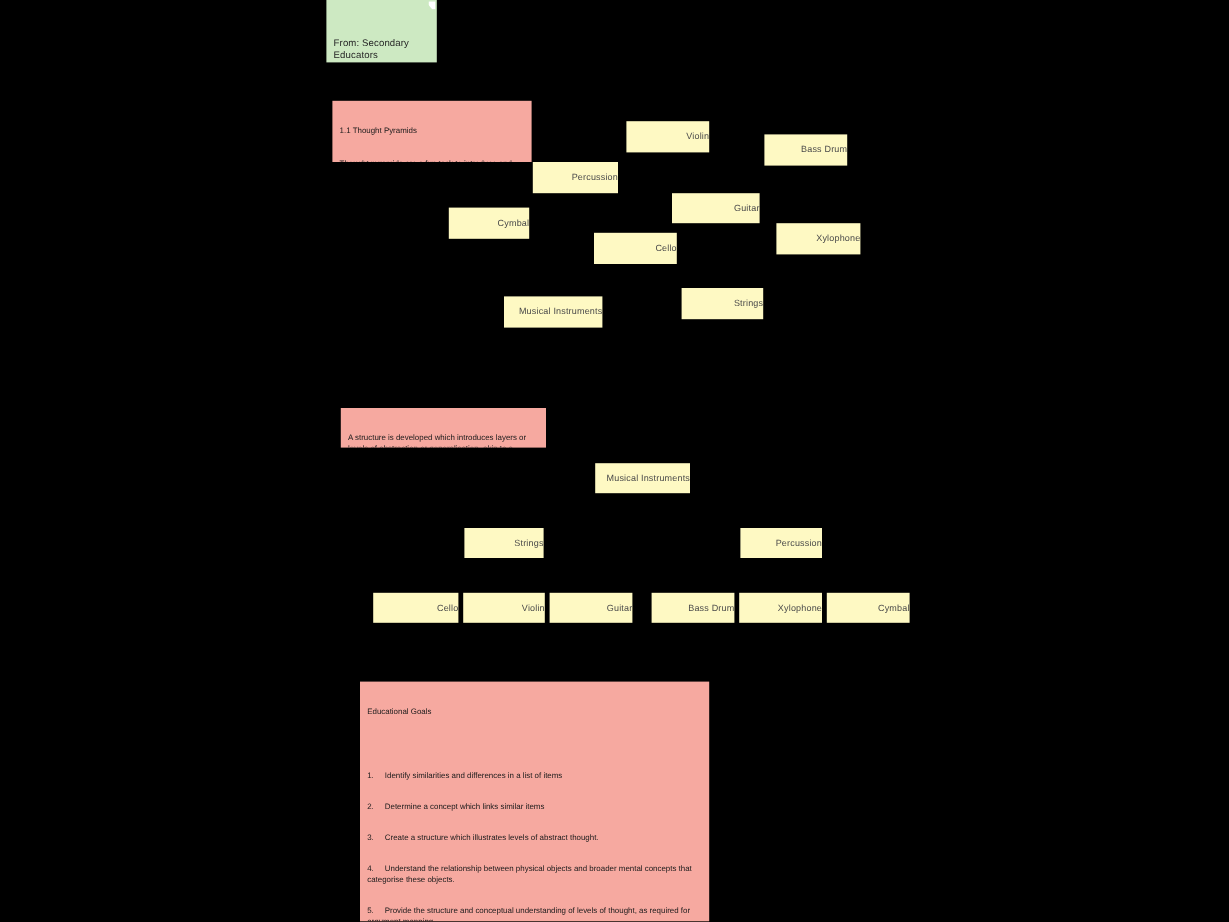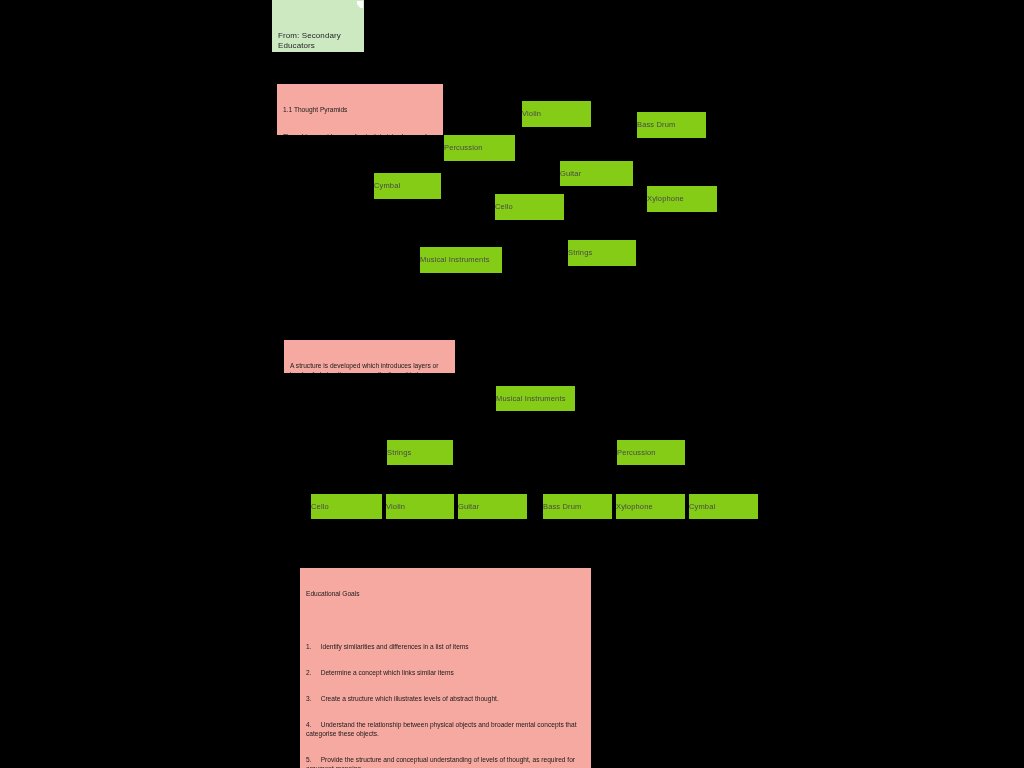--- a/index.html
+++ b/index.html
@@ -19,28 +19,28 @@
     position: absolute;
     left: 0; top: 0;
     width: 1024px;
     height: 768px;
     background: #000000;
   }
 
   
   .node {
     position: absolute;
-    background: #84cc16;
+    background: #fef9c3;
     border-radius: 0;
     color: #4a4a4a;
     font-size: 7.5px;
     line-height: 1;
     display: flex;
     align-items: center;
-    justify-content: flex-start;
+    justify-content: flex-end;
     text-align: center;
     letter-spacing: 0.15px;
     box-sizing: border-box;
     white-space: nowrap;
   }
 
   
   .note {
     position: absolute;
     box-sizing: border-box;

